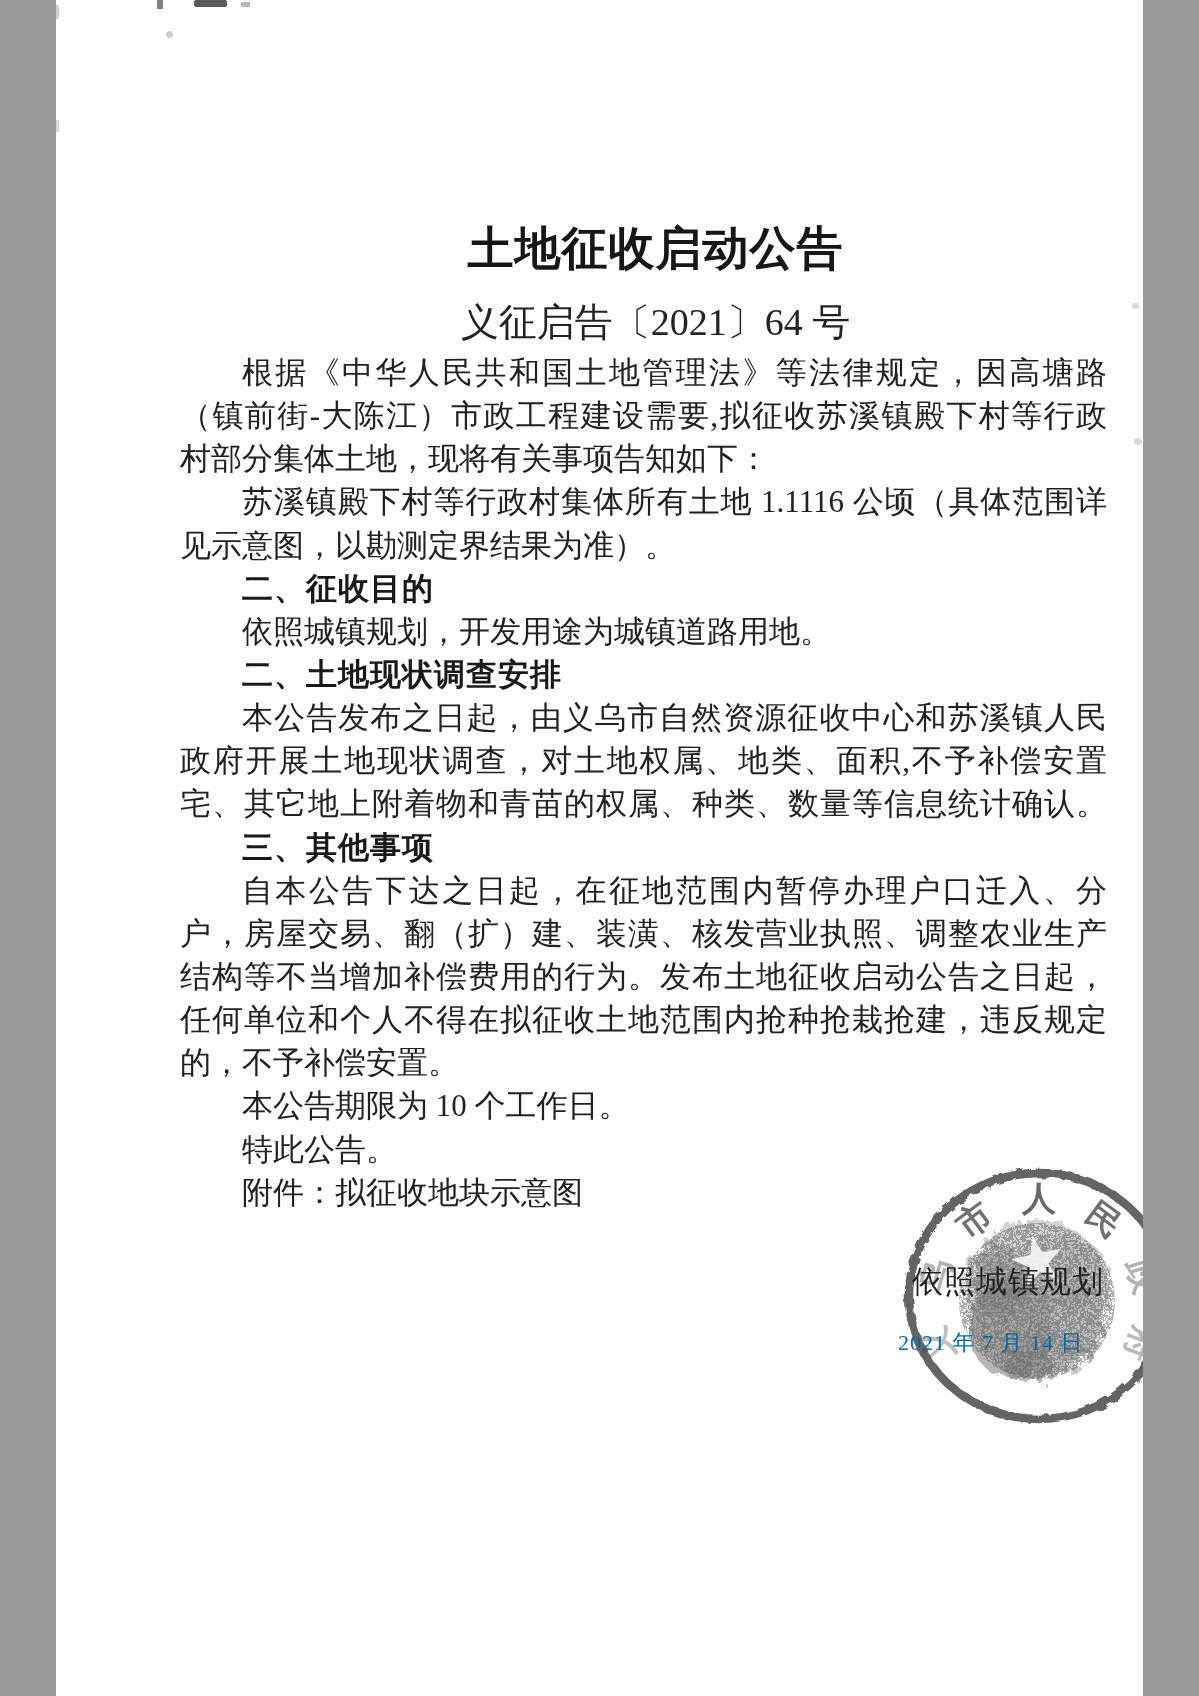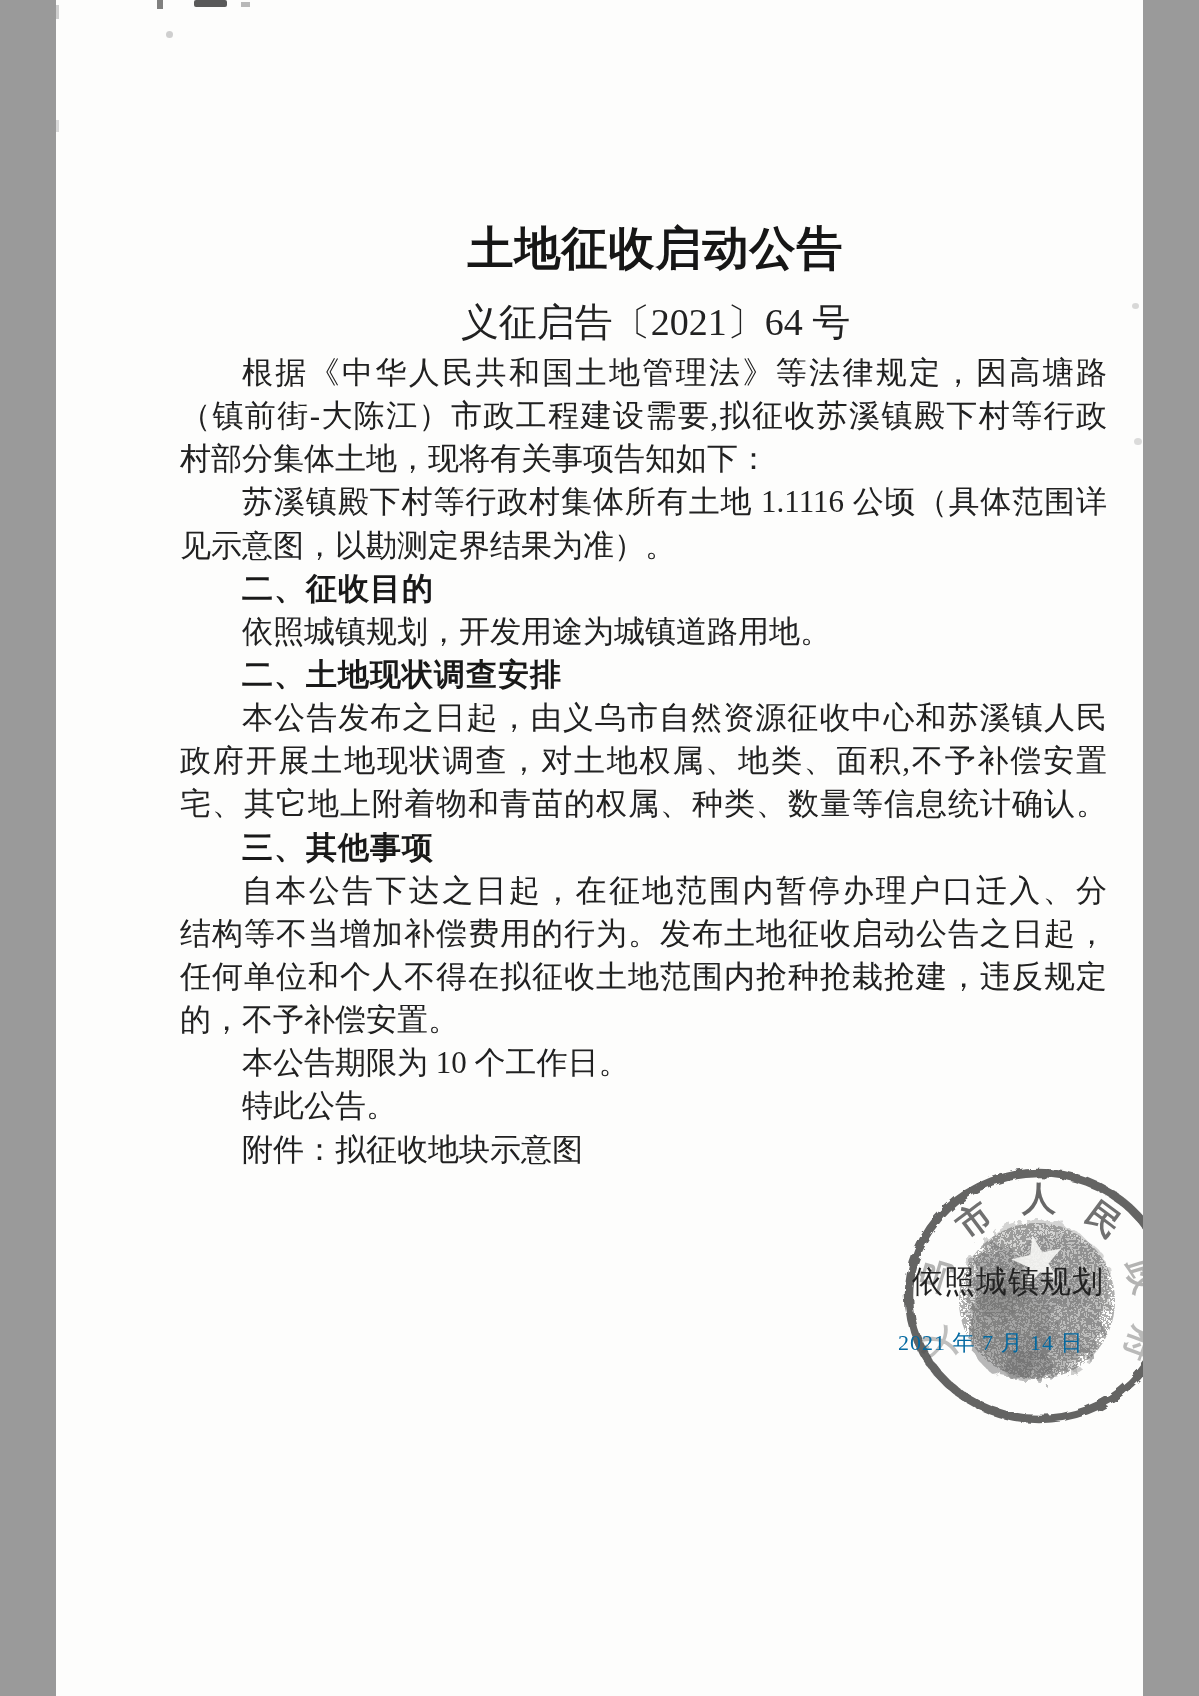--- a/index.html
+++ b/index.html
@@ -83,20 +83,21 @@
       <div class="line indent j">苏溪镇殿下村等行政村集体所有土地 1.1116 公顷（具体范围详</div>
       <div class="line ">见示意图，以勘测定界结果为准）。</div>
       <div class="line heading">二、征收目的</div>
       <div class="line indent">依照城镇规划，开发用途为城镇道路用地。</div>
       <div class="line heading">二、土地现状调查安排</div>
       <div class="line indent j">本公告发布之日起，由义乌市自然资源征收中心和苏溪镇人民</div>
       <div class="line j">政府开展土地现状调查，对土地权属、地类、面积,不予补偿安置</div>
       <div class="line j">宅、其它地上附着物和青苗的权属、种类、数量等信息统计确认。</div>
       <div class="line heading">三、其他事项</div>
       <div class="line indent j">自本公告下达之日起，在征地范围内暂停办理户口迁入、分</div>
+      <div class="line j">户，房屋交易、翻（扩）建、装潢、核发营业执照、调整农业生产</div>
       <div class="line j">结构等不当增加补偿费用的行为。发布土地征收启动公告之日起，</div>
       <div class="line j">任何单位和个人不得在拟征收土地范围内抢种抢栽抢建，违反规定</div>
       <div class="line ">的，不予补偿安置。</div>
       <div class="line indent">本公告期限为 10 个工作日。</div>
       <div class="line indent">特此公告。</div>
       <div class="line indent">附件：拟征收地块示意图</div>
     </div>
 
   <div class="signature">依照城镇规划</div>
   <div class="dateline">2021 年 7 月 14 日</div>

